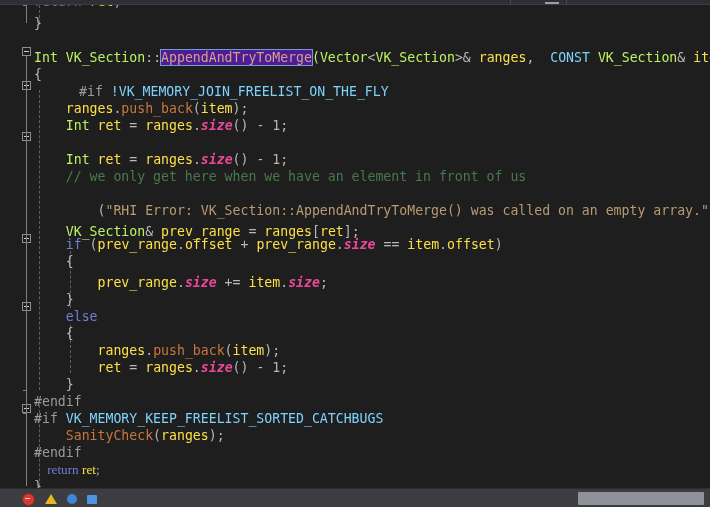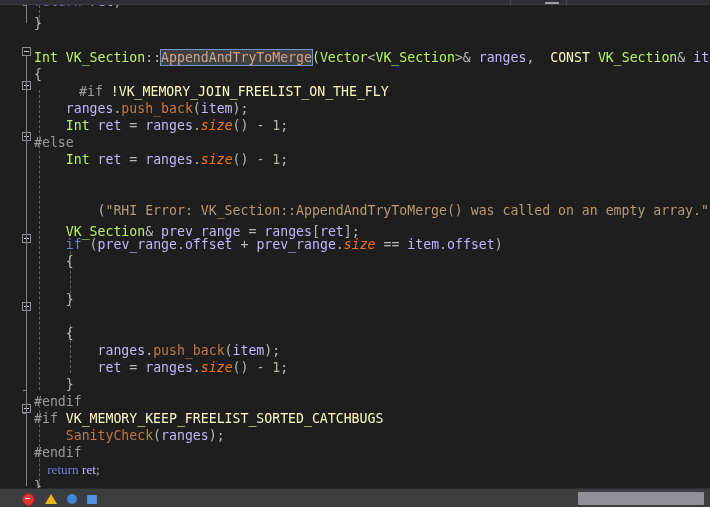--- a/index.html
+++ b/index.html
@@ -69,33 +69,33 @@
   .line .text {
     position: absolute;
     left: 34px;
     top: 0;
     white-space: pre;
   }
 
   
   .k   { color: #6f7fd4; }            
   .ty  { color: #bef264; }            
-  .id  { color: #c4b5fd; text-align: center; }            
+  .id  { color: #fde047; text-align: center; }            
   .fn  { color: #c8763c; }            
-  .mem { color: #f97316; font-style: italic; }  
+  .mem { color: #ec4899; font-style: italic; font-weight: bold; }  
   .pp  { color: #9a9a9a; }            
-  .mac { color: #fef9c3; }            
+  .mac { color: #7dd3fc; }            
   .cmt { color: #49794b; }            
   .str { color: #b99a73; }            
   .num { color: #b6b6a8; }            
   .pun { color: #b8b8b4; }            
 
   
   .sel {
-    background: #404040;
+    background: #4c1d95;
     color: #d4a08a;
     outline: 1px solid #6f9ad6;
   }
 
   
   .clipped {
     position: absolute;
     left: 34px; top: -12px;
     font-size: 13.2px; line-height: 17px;
     white-space: pre;
@@ -254,51 +254,57 @@
       </div>
 
       <div class="line" style="top:95px;">
         <span class="text">    <span class="id">ranges</span><span class="pun">.</span><span class="fn">push_back</span><span class="pun">(</span><span class="id">item</span><span class="pun">);</span></span>
       </div>
 
       <div class="line" style="top:112px;">
         <span class="text">    <span class="ty">Int</span> <span class="id">ret</span> <span class="pun">=</span> <span class="id">ranges</span><span class="pun">.</span><span class="mem">size</span><span class="pun">()</span> <span class="pun">-</span> <span class="num">1</span><span class="pun">;</span></span>
       </div>
 
-      <div class="line" style="top:129px;">
-        <span class="text"><span class="pp">#else</span></span>
-      </div>
 
       <div class="line" style="top:146px;">
         <span class="text">    <span class="ty">Int</span> <span class="id">ret</span> <span class="pun">=</span> <span class="id">ranges</span><span class="pun">.</span><span class="mem">size</span><span class="pun">()</span> <span class="pun">-</span> <span class="num">1</span><span class="pun">;</span></span>
       </div>
 
+      <div class="line" style="top:163px;">
+        <span class="text">    <span class="cmt">// we only get here when we have an element in front of us</span></span>
+      </div>
 
 
       <div class="line" style="top:197px;">
         <span class="text">        <span class="pun">(</span><span class="str">"RHI Error: VK_Section::AppendAndTryToMerge() was called on an empty array."</span><span class="pun">))</span></span>
       </div>
 
       <div class="line" style="top:218px;">
         <span class="text">    <span class="ty">VK_Section</span><span class="pun">&amp;</span> <span class="id">prev_range</span> <span class="pun">=</span> <span class="id">ranges</span><span class="pun">[</span><span class="id">ret</span><span class="pun">];</span></span>
       </div>
 
       <div class="line" style="top:231px;">
         <span class="text">    <span class="k">if</span> <span class="pun">(</span><span class="id">prev_range</span><span class="pun">.</span><span class="id">offset</span> <span class="pun">+</span> <span class="id">prev_range</span><span class="pun">.</span><span class="mem">size</span> <span class="pun">==</span> <span class="id">item</span><span class="pun">.</span><span class="id">offset</span><span class="pun">)</span></span>
       </div>
 
       <div class="line" style="top:248px;">
         <span class="text">    <span class="pun">{</span></span>
       </div>
 
+      <div class="line" style="top:269px;">
+        <span class="text">        <span class="id">prev_range</span><span class="pun">.</span><span class="mem">size</span> <span class="pun">+=</span> <span class="id">item</span><span class="pun">.</span><span class="mem">size</span><span class="pun">;</span></span>
+      </div>
 
       <div class="line" style="top:286px;">
         <span class="text">    <span class="pun">}</span></span>
       </div>
 
+      <div class="line" style="top:303px;">
+        <span class="text">    <span class="k">else</span></span>
+      </div>
 
       <div class="line" style="top:320px;">
         <span class="text">    <span class="pun">{</span></span>
       </div>
 
       <div class="line" style="top:337px;">
         <span class="text">        <span class="id">ranges</span><span class="pun">.</span><span class="fn">push_back</span><span class="pun">(</span><span class="id">item</span><span class="pun">);</span></span>
       </div>
 
       <div class="line" style="top:354px;">

